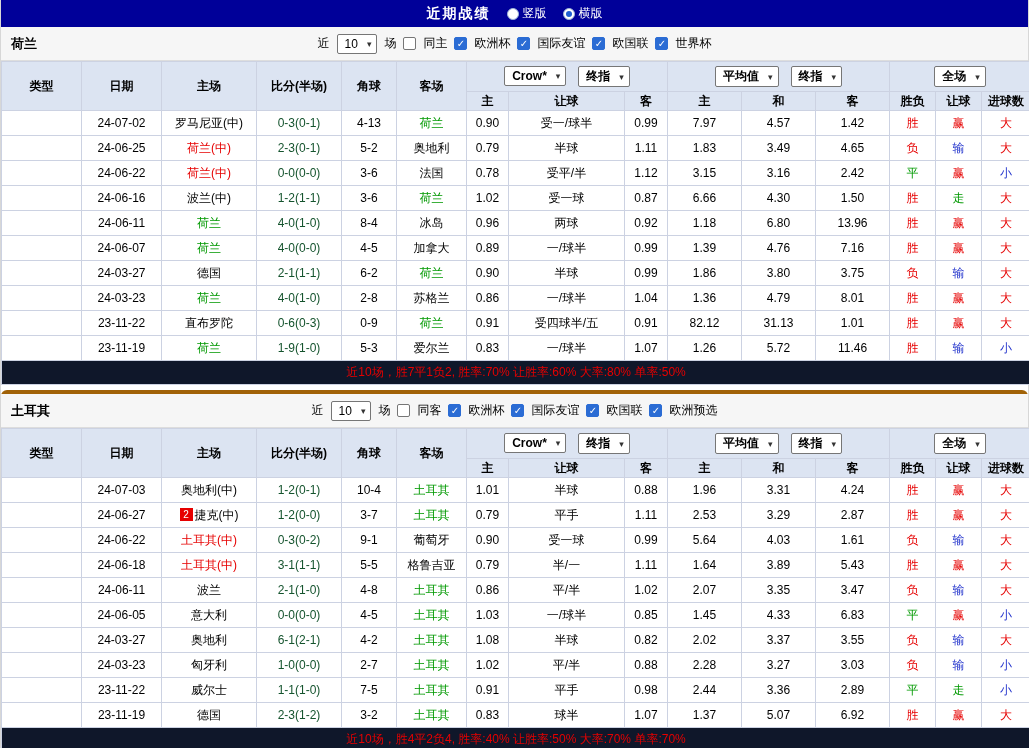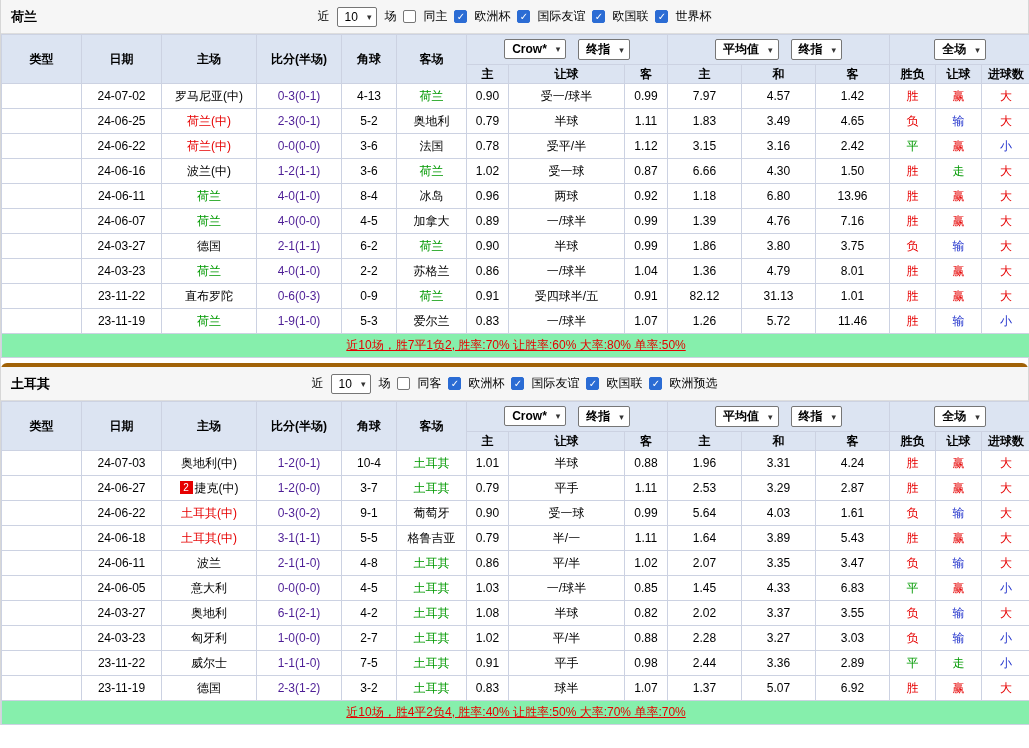--- a/index.html
+++ b/index.html
@@ -60,38 +60,49 @@
   .grid thead th { background: #dce4f2; font-weight: bold; color: #000; }
   .h1 th { height: 30px; }
   .h2 th { height: 19px; }
   .grid tbody td { height: 25px; background: #fff; }
   .sel-th .sel { margin: 0 6px; font-weight: bold; }
 
   td.type { color: #fff; }
   td.t-red  { background: #990000; color: #fff; }
   td.t-blue { background: #4169e1; color: #fff; }
 
-  .score   { color: #4c1d95; }
+  .score   { color: #14532d; }
   .c-red   { color: #e60000; }
   .c-green { color: #009900; }
   .c-blue  { color: #2233cc; }
   .c-black { color: #000; }
 
-  .summary { color: #e60000; height: 24px; background: #86efac; text-decoration: underline; }
+  .summary { color: #e60000; height: 24px; background: #0f172a; }
 
   .badge {
     display: inline-block; background: #e60000; color: #fff; width: 13px;
     height: 13px; line-height: 13px; font-size: 10px; margin-right: 2px;
     text-align: center; vertical-align: 1px;
   }
 </style>
 </head>
 <body>
 
 <div class="page">
+  <header class="topbar">
+    <span class="topbar-title">近期战绩</span>
+    <label class="radio-group">
+      <span class="radio"></span>
+      <span>竖版</span>
+    </label>
+    <label class="radio-group">
+      <span class="radio checked"></span>
+      <span>横版</span>
+    </label>
+  </header>
   <main>
       <section class="team-section">
         <div class="team-bar">
           <span class="team-name">荷兰</span>
           <div class="filters">
             <span class="flabel">近</span>
             <span class="sel">
               <span class="sel-label">10</span>
               <span class="caret">▾</span>
             </span>
@@ -293,21 +304,21 @@
               <td>3.75</td>
               <td class="c-red">负</td>
               <td class="c-blue">输</td>
               <td class="c-red">大</td>
             </tr>
             <tr>
               <td class="type t-blue">国际友谊</td>
               <td>24-03-23</td>
               <td class="c-green"><span>荷兰</span></td>
               <td class="score">4-0(1-0)</td>
-              <td>2-2</td>
+              <td>2-8</td>
               <td class="c-black">苏格兰</td>
               <td>0.86</td>
               <td>一/球半</td>
               <td>1.04</td>
               <td>1.36</td>
               <td>4.79</td>
               <td>8.01</td>
               <td class="c-red">胜</td>
               <td class="c-red">赢</td>
               <td class="c-red">大</td>

